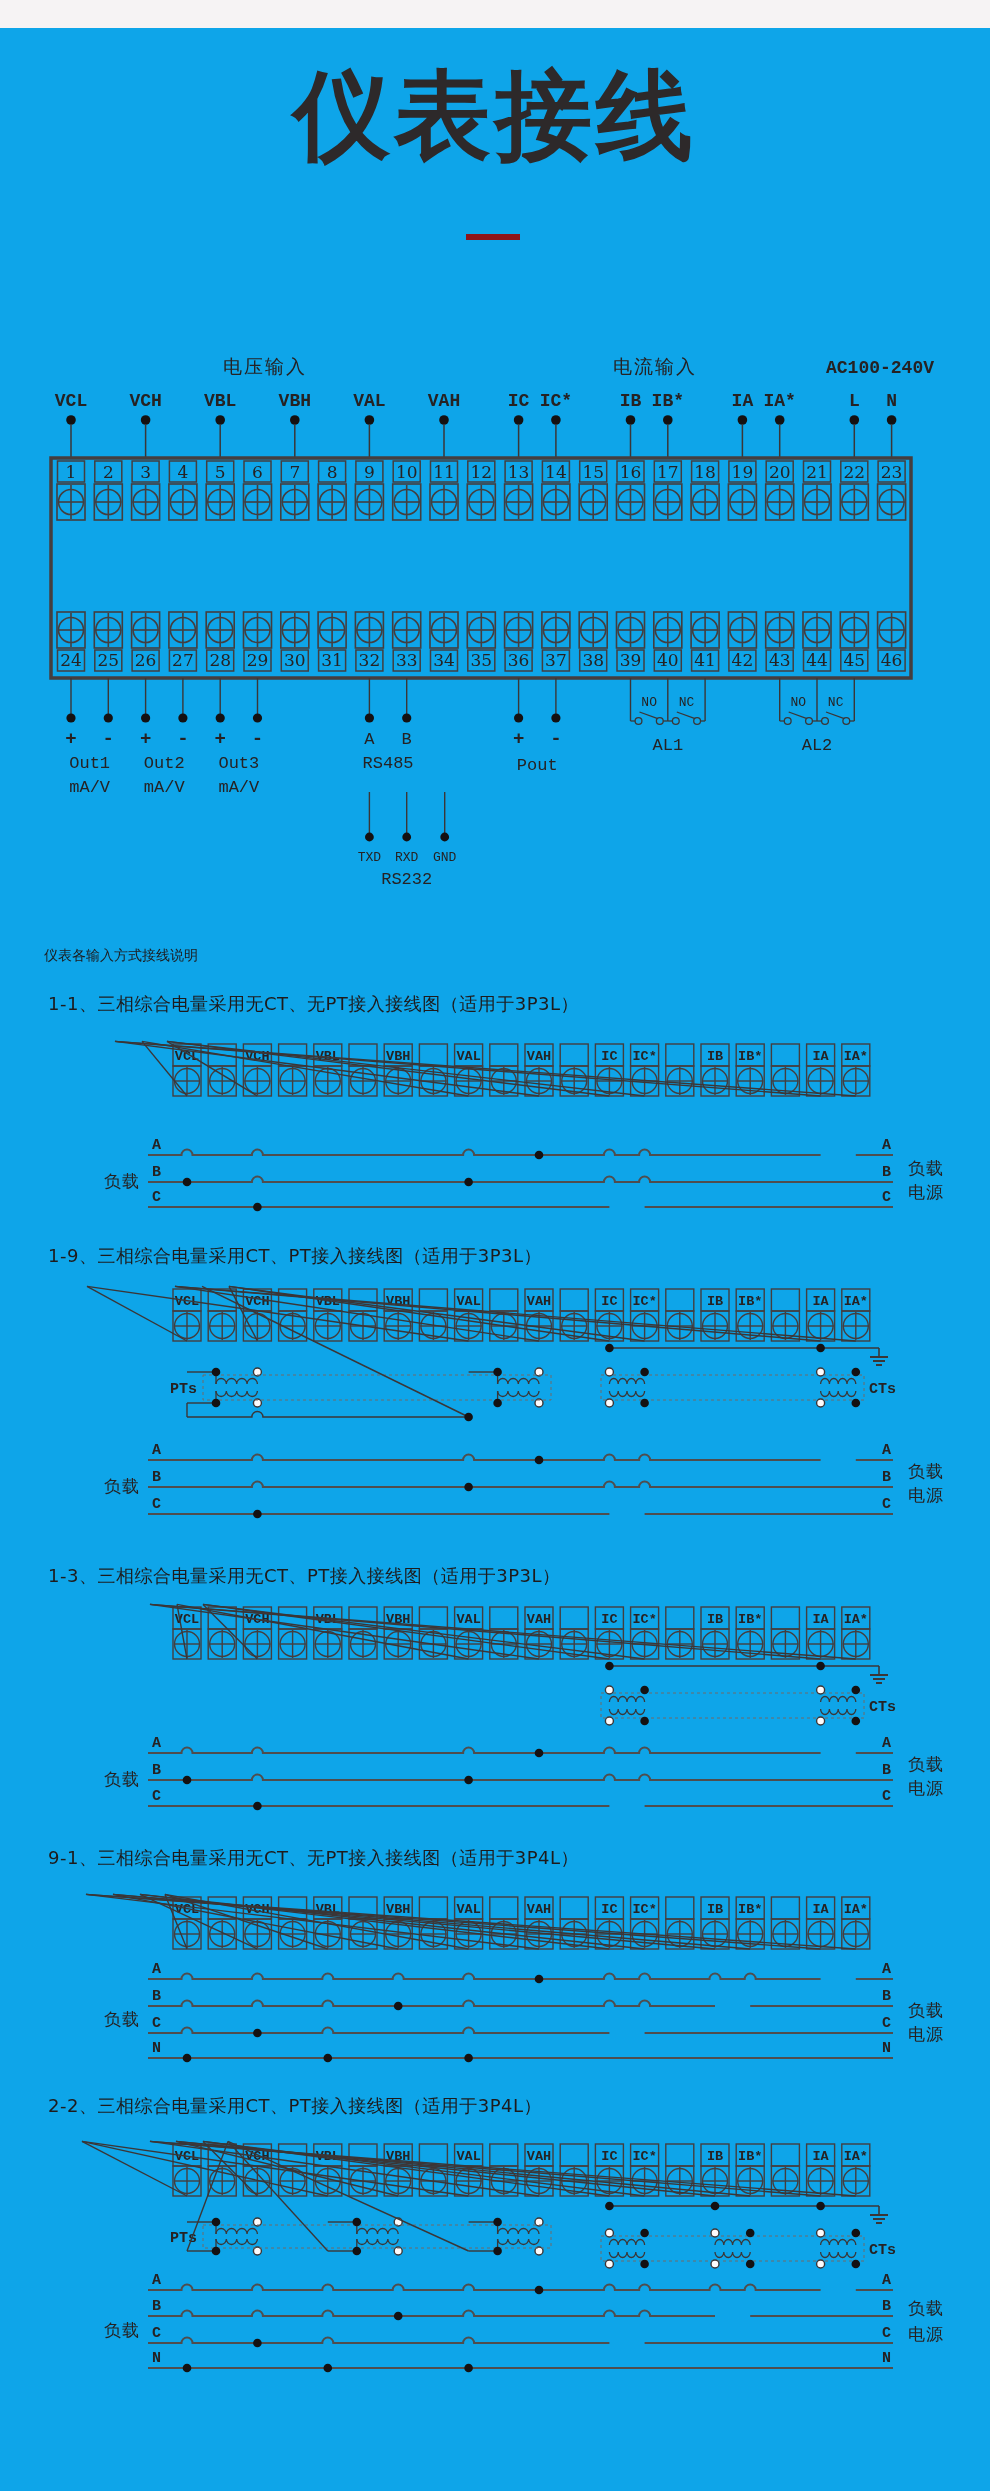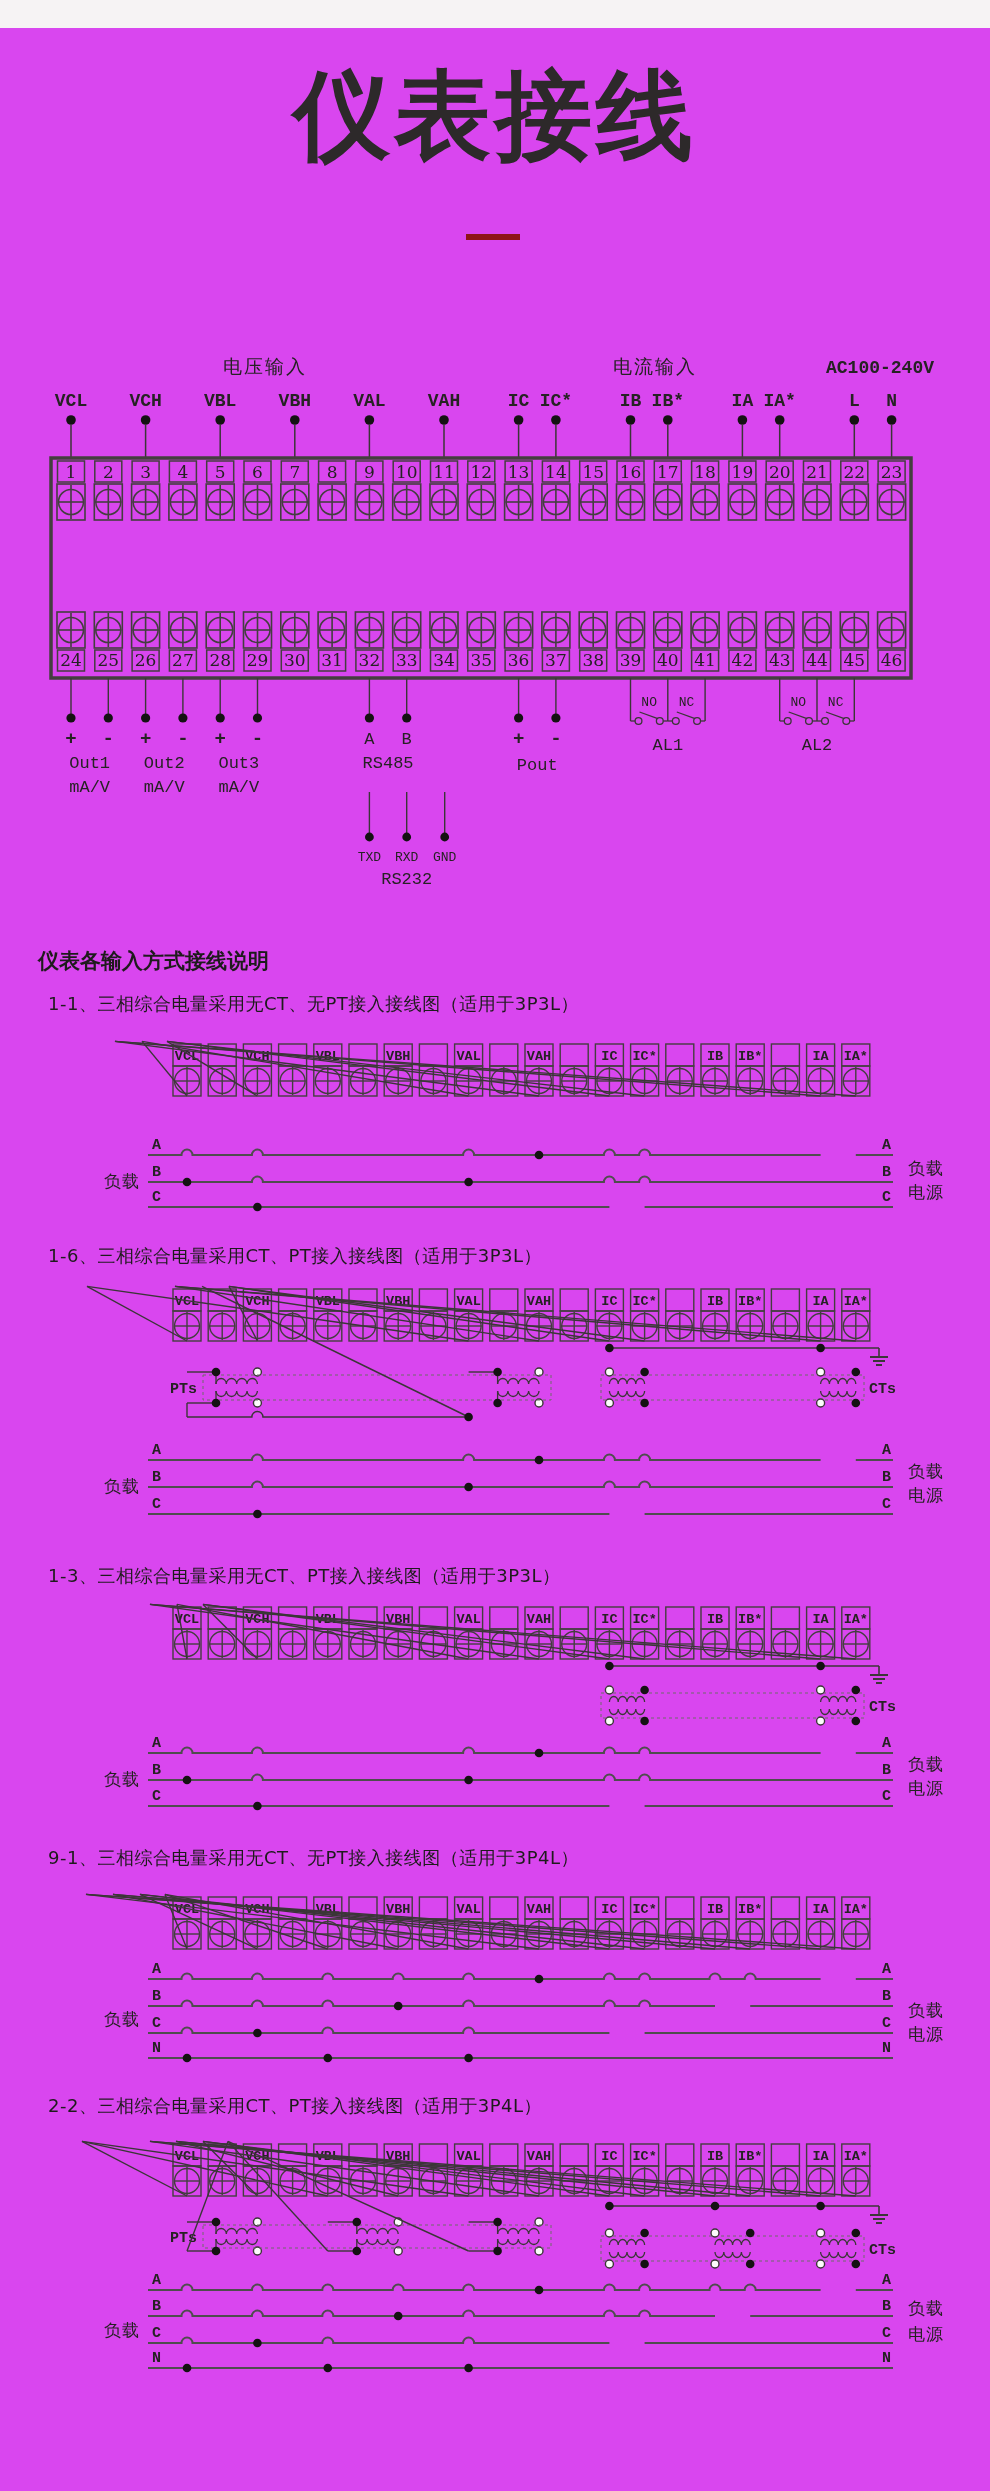--- a/index.html
+++ b/index.html
@@ -1,23 +1,23 @@
 <!DOCTYPE html>
 <html><head>
 <meta charset="utf-8">
 <style>
   html,body{margin:0;padding:0;background:#fdfbfc;}
-  .page{position:relative;width:990px;height:2491px;background:#d946ef;overflow:hidden;
+  .page{position:relative;width:990px;height:2491px;background:#0ea5e9;overflow:hidden;
         font-family:"DejaVu Sans","Liberation Sans",sans-serif;color:#262223;}
   .top-banner{position:absolute;left:0;top:0;width:990px;height:28px;background:#f6f3f4;}
   .page-title{position:absolute;left:0;top:52px;width:990px;margin:0;text-align:center;
         font-size:97px;font-weight:bold;letter-spacing:4px;color:#2d292a;
         font-family:"DejaVu Sans","Liberation Sans",sans-serif;}
   .divider{position:absolute;left:466px;top:234px;width:54px;height:6px;background:#8e1418;}
-  .section-header{position:absolute;left:38px;top:947px;font-size:21px;font-weight:bold;color:#1e1b1c;}
+  .section-header{position:absolute;left:44px;top:947px;font-size:14px;font-weight:normal;color:#1e1b1c;}
   .dtitle{position:absolute;left:48px;font-size:18px;color:#1e1b1c;letter-spacing:0.5px;white-space:nowrap;}
   svg{position:absolute;left:0;display:block;}
   svg text{fill:#262223;}
   .lbl-lead{font:bold 18px "Liberation Mono","DejaVu Sans Mono",monospace;}
   .lbl-group{font:19px "DejaVu Sans","Liberation Sans",sans-serif;letter-spacing:2px;}
   .lbl-num{font:17px "DejaVu Serif","Liberation Serif",serif;}
   .lbl-sub{font:bold 13.5px "Liberation Mono","DejaVu Sans Mono",monospace;}
   .lbl-line{font:bold 15px "Liberation Mono","DejaVu Sans Mono",monospace;}
   .lbl-cjk{font:17px "DejaVu Sans","Liberation Sans",sans-serif;letter-spacing:1px;}
   .lbl-io{font:17px "Liberation Mono","DejaVu Sans Mono",monospace;}
@@ -584,21 +584,21 @@
       <text x="891" y="161" text-anchor="end" class="lbl-line">C</text>
       <circle cx="187" cy="142" r="4.3" fill="#141112"></circle>
       <circle cx="257.4" cy="167" r="4.3" fill="#141112"></circle>
       <circle cx="468.6" cy="142" r="4.3" fill="#141112"></circle>
       <circle cx="539" cy="115" r="4.3" fill="#141112"></circle>
       <text x="122" y="147" text-anchor="middle" class="lbl-cjk">负载</text>
       <text x="926" y="134" text-anchor="middle" class="lbl-cjk">负载</text>
       <text x="926" y="158" text-anchor="middle" class="lbl-cjk">电源</text>
     </svg>
 
-  <div class="dtitle" style="top:1244px">1-6、三相综合电量采用CT、PT接入接线图（适用于3P3L）</div>
+  <div class="dtitle" style="top:1244px">1-9、三相综合电量采用CT、PT接入接线图（适用于3P3L）</div>
   <svg id="svg-d1" style="top:1285px" width="990" height="265" viewBox="0 0 990 265">
       <g>
         <rect x="173" y="4" width="28" height="22" fill="none" stroke="#443e3f" stroke-width="1.4"></rect>
         <text x="187" y="20" text-anchor="middle" class="lbl-sub">VCL</text>
         <rect x="173" y="26" width="28" height="30" fill="none" stroke="#443e3f" stroke-width="1.4"></rect>
         <circle cx="187" cy="41" r="12.5" fill="none" stroke="#443e3f" stroke-width="1.4"></circle>
         <line x1="174" y1="41" x2="200" y2="41" stroke="#443e3f" stroke-width="1.4"></line>
         <line x1="187" y1="27" x2="187" y2="55" stroke="#443e3f" stroke-width="1.4"></line>
         <rect x="208.2" y="4" width="28" height="22" fill="none" stroke="#443e3f" stroke-width="1.4"></rect>
         <rect x="208.2" y="26" width="28" height="30" fill="none" stroke="#443e3f" stroke-width="1.4"></rect>

